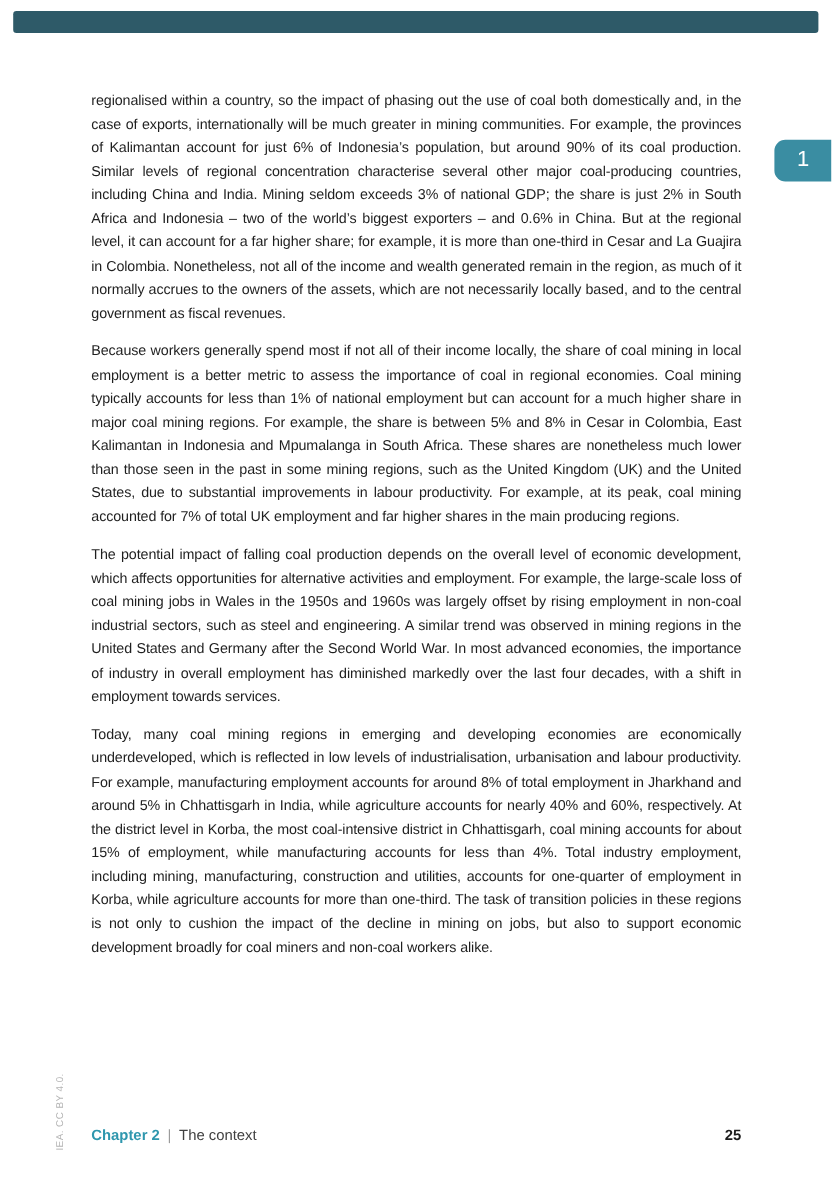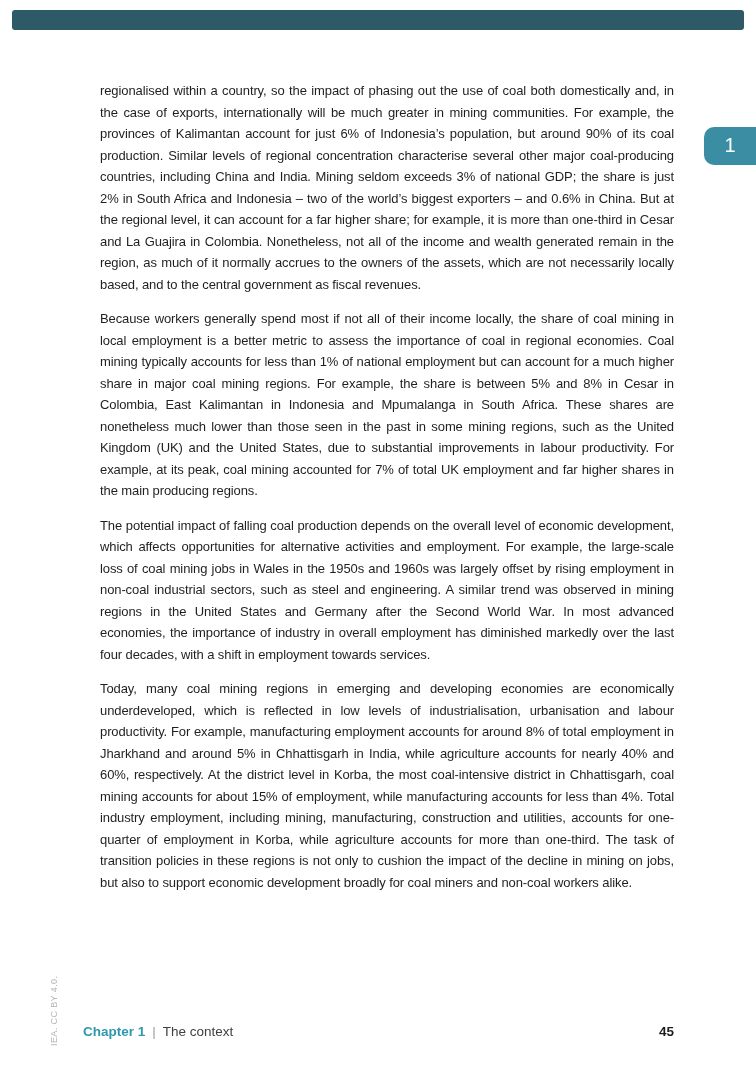--- a/index.html
+++ b/index.html
@@ -48,21 +48,21 @@
     top: 80px;
     width: 591px;
     color: var(--body-text, #1f1f1f);
     font-size: 13px;
     letter-spacing: -0.1px;
     line-height: 21.5px;
     text-align: justify;
     text-justify: inter-word;
   }
   .content p {
-    margin: 0 0 13px 17px;
+    margin: 0 0 13px 0;
   }
   .footer {
     position: absolute;
     left: 83px;
     top: 1024px;
     width: 591px;
     display: flex;
     justify-content: space-between;
     align-items: baseline;
     font-size: 13.5px;
@@ -111,18 +111,18 @@
     <p>regionalised within a country, so the impact of phasing out the use of coal both domestically and, in the case of exports, internationally will be much greater in mining communities. For example, the provinces of Kalimantan account for just 6% of Indonesia’s population, but around 90% of its coal production. Similar levels of regional concentration characterise several other major coal-producing countries, including China and India. Mining seldom exceeds 3% of national GDP; the share is just 2% in South Africa and Indonesia – two of the world’s biggest exporters – and 0.6% in China. But at the regional level, it can account for a far higher share; for example, it is more than one-third in Cesar and La Guajira in Colombia. Nonetheless, not all of the income and wealth generated remain in the region, as much of it normally accrues to the owners of the assets, which are not necessarily locally based, and to the central government as fiscal revenues.</p>
     <p>Because workers generally spend most if not all of their income locally, the share of coal mining in local employment is a better metric to assess the importance of coal in regional economies. Coal mining typically accounts for less than 1% of national employment but can account for a much higher share in major coal mining regions. For example, the share is between 5% and 8% in Cesar in Colombia, East Kalimantan in Indonesia and Mpumalanga in South Africa. These shares are nonetheless much lower than those seen in the past in some mining regions, such as the United Kingdom (UK) and the United States, due to substantial improvements in labour productivity. For example, at its peak, coal mining accounted for 7% of total UK employment and far higher shares in the main producing regions.</p>
     <p>The potential impact of falling coal production depends on the overall level of economic development, which affects opportunities for alternative activities and employment. For example, the large-scale loss of coal mining jobs in Wales in the 1950s and 1960s was largely offset by rising employment in non-coal industrial sectors, such as steel and engineering. A similar trend was observed in mining regions in the United States and Germany after the Second World War. In most advanced economies, the importance of industry in overall employment has diminished markedly over the last four decades, with a shift in employment towards services.</p>
     <p>Today, many coal mining regions in emerging and developing economies are economically underdeveloped, which is reflected in low levels of industrialisation, urbanisation and labour productivity. For example, manufacturing employment accounts for around 8% of total employment in Jharkhand and around 5% in Chhattisgarh in India, while agriculture accounts for nearly 40% and 60%, respectively. At the district level in Korba, the most coal-intensive district in Chhattisgarh, coal mining accounts for about 15% of employment, while manufacturing accounts for less than 4%. Total industry employment, including mining, manufacturing, construction and utilities, accounts for one-quarter of employment in Korba, while agriculture accounts for more than one-third. The task of transition policies in these regions is not only to cushion the impact of the decline in mining on jobs, but also to support economic development broadly for coal miners and non-coal workers alike.</p>
   </div>
 
   <div class="copyright">IEA. CC BY 4.0.</div>
 
   <div class="footer">
     <div>
-      <span class="chapter-label">Chapter 1</span><span class="separator">|</span><span class="section-title">The context</span>
+      <span class="chapter-label">Chapter 2</span><span class="separator">|</span><span class="section-title">The context</span>
     </div>
-    <span class="page-number">45</span>
+    <span class="page-number">25</span>
   </div>
 
 </div>
 
 </body></html>

